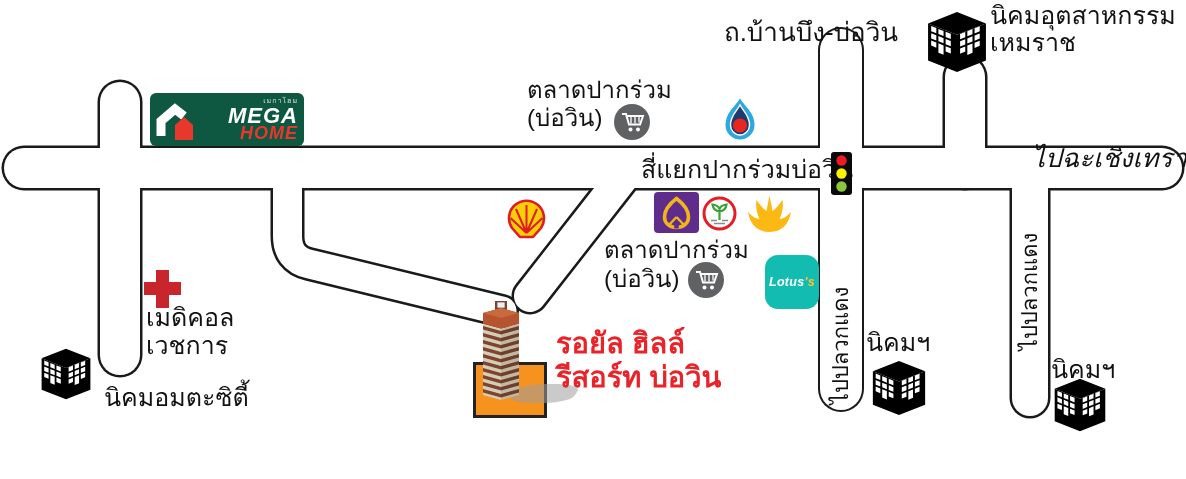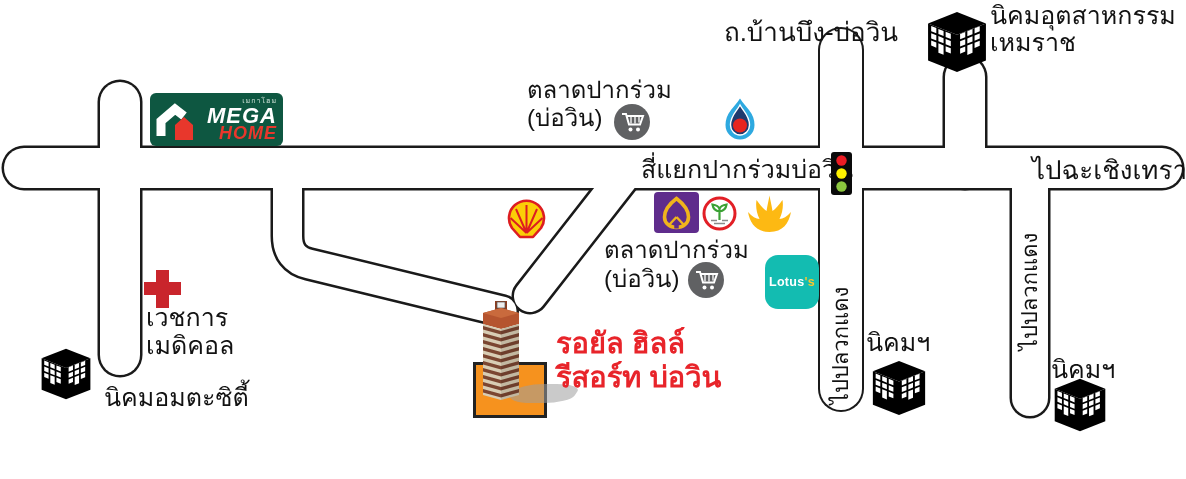--- a/index.html
+++ b/index.html
@@ -6,29 +6,29 @@
   .map-canvas{position:relative;width:1186px;height:479px;background:#fff;overflow:hidden;
     font-family:"Liberation Sans",sans-serif;}
   .map-canvas svg.roads{position:absolute;left:0;top:0;z-index:1;}
   .abs{position:absolute;}
   .lbl{position:absolute;color:#121212;white-space:nowrap;z-index:6;line-height:1.1;}
   .lbl .ln{display:block;}
   .fs27{font-size:27px;} .fs26{font-size:26px;} .fs25{font-size:25px;} .fs24{font-size:24px;}
   .center{text-align:center;}
   .vlabel{position:absolute;display:flex;align-items:center;justify-content:center;z-index:6;}
   .vlabel span{transform:rotate(-90deg);white-space:nowrap;font-size:22px;color:#121212;}
-  .megahome{position:absolute;left:150px;top:93px;width:133px;height:53px;background:#0E5741;
+  .megahome{position:absolute;left:150px;top:93px;width:154px;height:53px;background:#0E5741;
     border-radius:6px;z-index:6;}
   .megahome .mh-icon{position:absolute;left:4px;top:7px;}
   .megahome .mh-txt{position:absolute;right:6px;top:2px;text-align:right;font-style:italic;font-weight:bold;}
   .megahome .mh-thai{display:block;font-size:7px;color:#CFE3D8;font-style:normal;font-weight:normal;letter-spacing:1px;}
   .megahome .mh-mega{display:block;font-size:22px;line-height:19px;color:#FFFFFF;letter-spacing:1px;}
   .megahome .mh-home{display:block;font-size:18px;line-height:16px;color:#E8372C;letter-spacing:1px;}
   .lotus{position:absolute;left:765px;top:255px;width:54px;height:54px;background:#13BCB1;
-    border-radius:13px;z-index:6;display:flex;align-items:center;justify-content:center;}
+    border-radius:13px;z-index:6;display:flex;align-items:center;justify-content:center;font-style:italic;}
   .lotus .lt{font-size:12.5px;font-weight:bold;color:#fff;letter-spacing:0.3px;}
   .lotus .ls{color:#F6C62E;}
   .traffic-light{position:absolute;left:831px;top:152px;z-index:7;}
   .cross{position:absolute;left:144px;top:270px;width:37px;height:38px;z-index:6;}
   .cross:before{content:"";position:absolute;left:12px;top:0;width:13px;height:38px;background:#C9252C;}
   .cross:after{content:"";position:absolute;left:0;top:12px;width:37px;height:13px;background:#C9252C;}
   .highlight{position:absolute;left:473px;top:362px;width:74px;height:56px;box-sizing:border-box;
     background:#F6921E;border:3px solid #222;z-index:2;}
   .shadow{position:absolute;left:512px;top:384px;width:64px;height:19px;background:#9e9e9e;
     opacity:.55;transform:skewX(-35deg);border-radius:40%;z-index:3;}
@@ -124,21 +124,21 @@
       <path d="M21,40 V25 l9,-8 9,8 V40 z" fill="#E8372C"></path>
     </svg>
     <div class="mh-txt">
       <span class="mh-thai">เมกาโฮม</span>
       <span class="mh-mega">MEGA</span>
       <span class="mh-home">HOME</span>
     </div>
   </div>
 
   <div class="lbl fs26 center" style="left:700px;top:2px;width:222px;margin-top:16px;">ถ.บ้านบึง-บ่อวิน</div>
-  <div class="lbl fs26" style="left:1032px;top:156px;">ไปฉะเชิงเทรา</div>
+  <div class="lbl fs26" style="left:1032px;top:144px;font-style:italic;">ไปฉะเชิงเทรา</div>
   <div class="lbl fs25" style="left:641px;top:156px;">สี่แยกปากร่วมบ่อวิน</div>
   <div class="vlabel" style="left:820px;top:293px;width:42px;height:104px;">
     <span>ไปปลวกแดง</span>
   </div>
   <div class="vlabel" style="left:1009px;top:232px;width:42px;height:118px;">
     <span>ไปปลวกแดง</span>
   </div>
 
   <div class="lbl fs24" style="left:527px;top:76px;line-height:28px;">
     <span class="ln">ตลาดปากร่วม</span>
@@ -213,22 +213,22 @@
   <svg class="abs" style="left:871px;top:356px;z-index:6;" width="56" height="64">
       <use href="#bldg"></use>
     </svg>
   <div class="lbl fs25" style="left:1051px;top:356px;">นิคมฯ</div>
   <svg class="abs" style="left:1051px;top:377px;z-index:6;" width="58" height="56">
       <use href="#bldg"></use>
     </svg>
 
   <div class="cross"></div>
   <div class="lbl fs25" style="left:146px;top:303px;line-height:28px;">
+    <span class="ln">เมดิคอล</span>
     <span class="ln">เวชการ</span>
-    <span class="ln">เมดิคอล</span>
   </div>
 
   <svg class="abs" style="left:37px;top:347px;z-index:6;" width="58" height="54">
       <use href="#bldg"></use>
     </svg>
   <div class="lbl fs25" style="left:104px;top:384px;">นิคมอมตะซิตี้</div>
 
   <div class="dest">
     <span class="ln">รอยัล ฮิลล์</span>
     <span class="ln">รีสอร์ท บ่อวิน</span>

